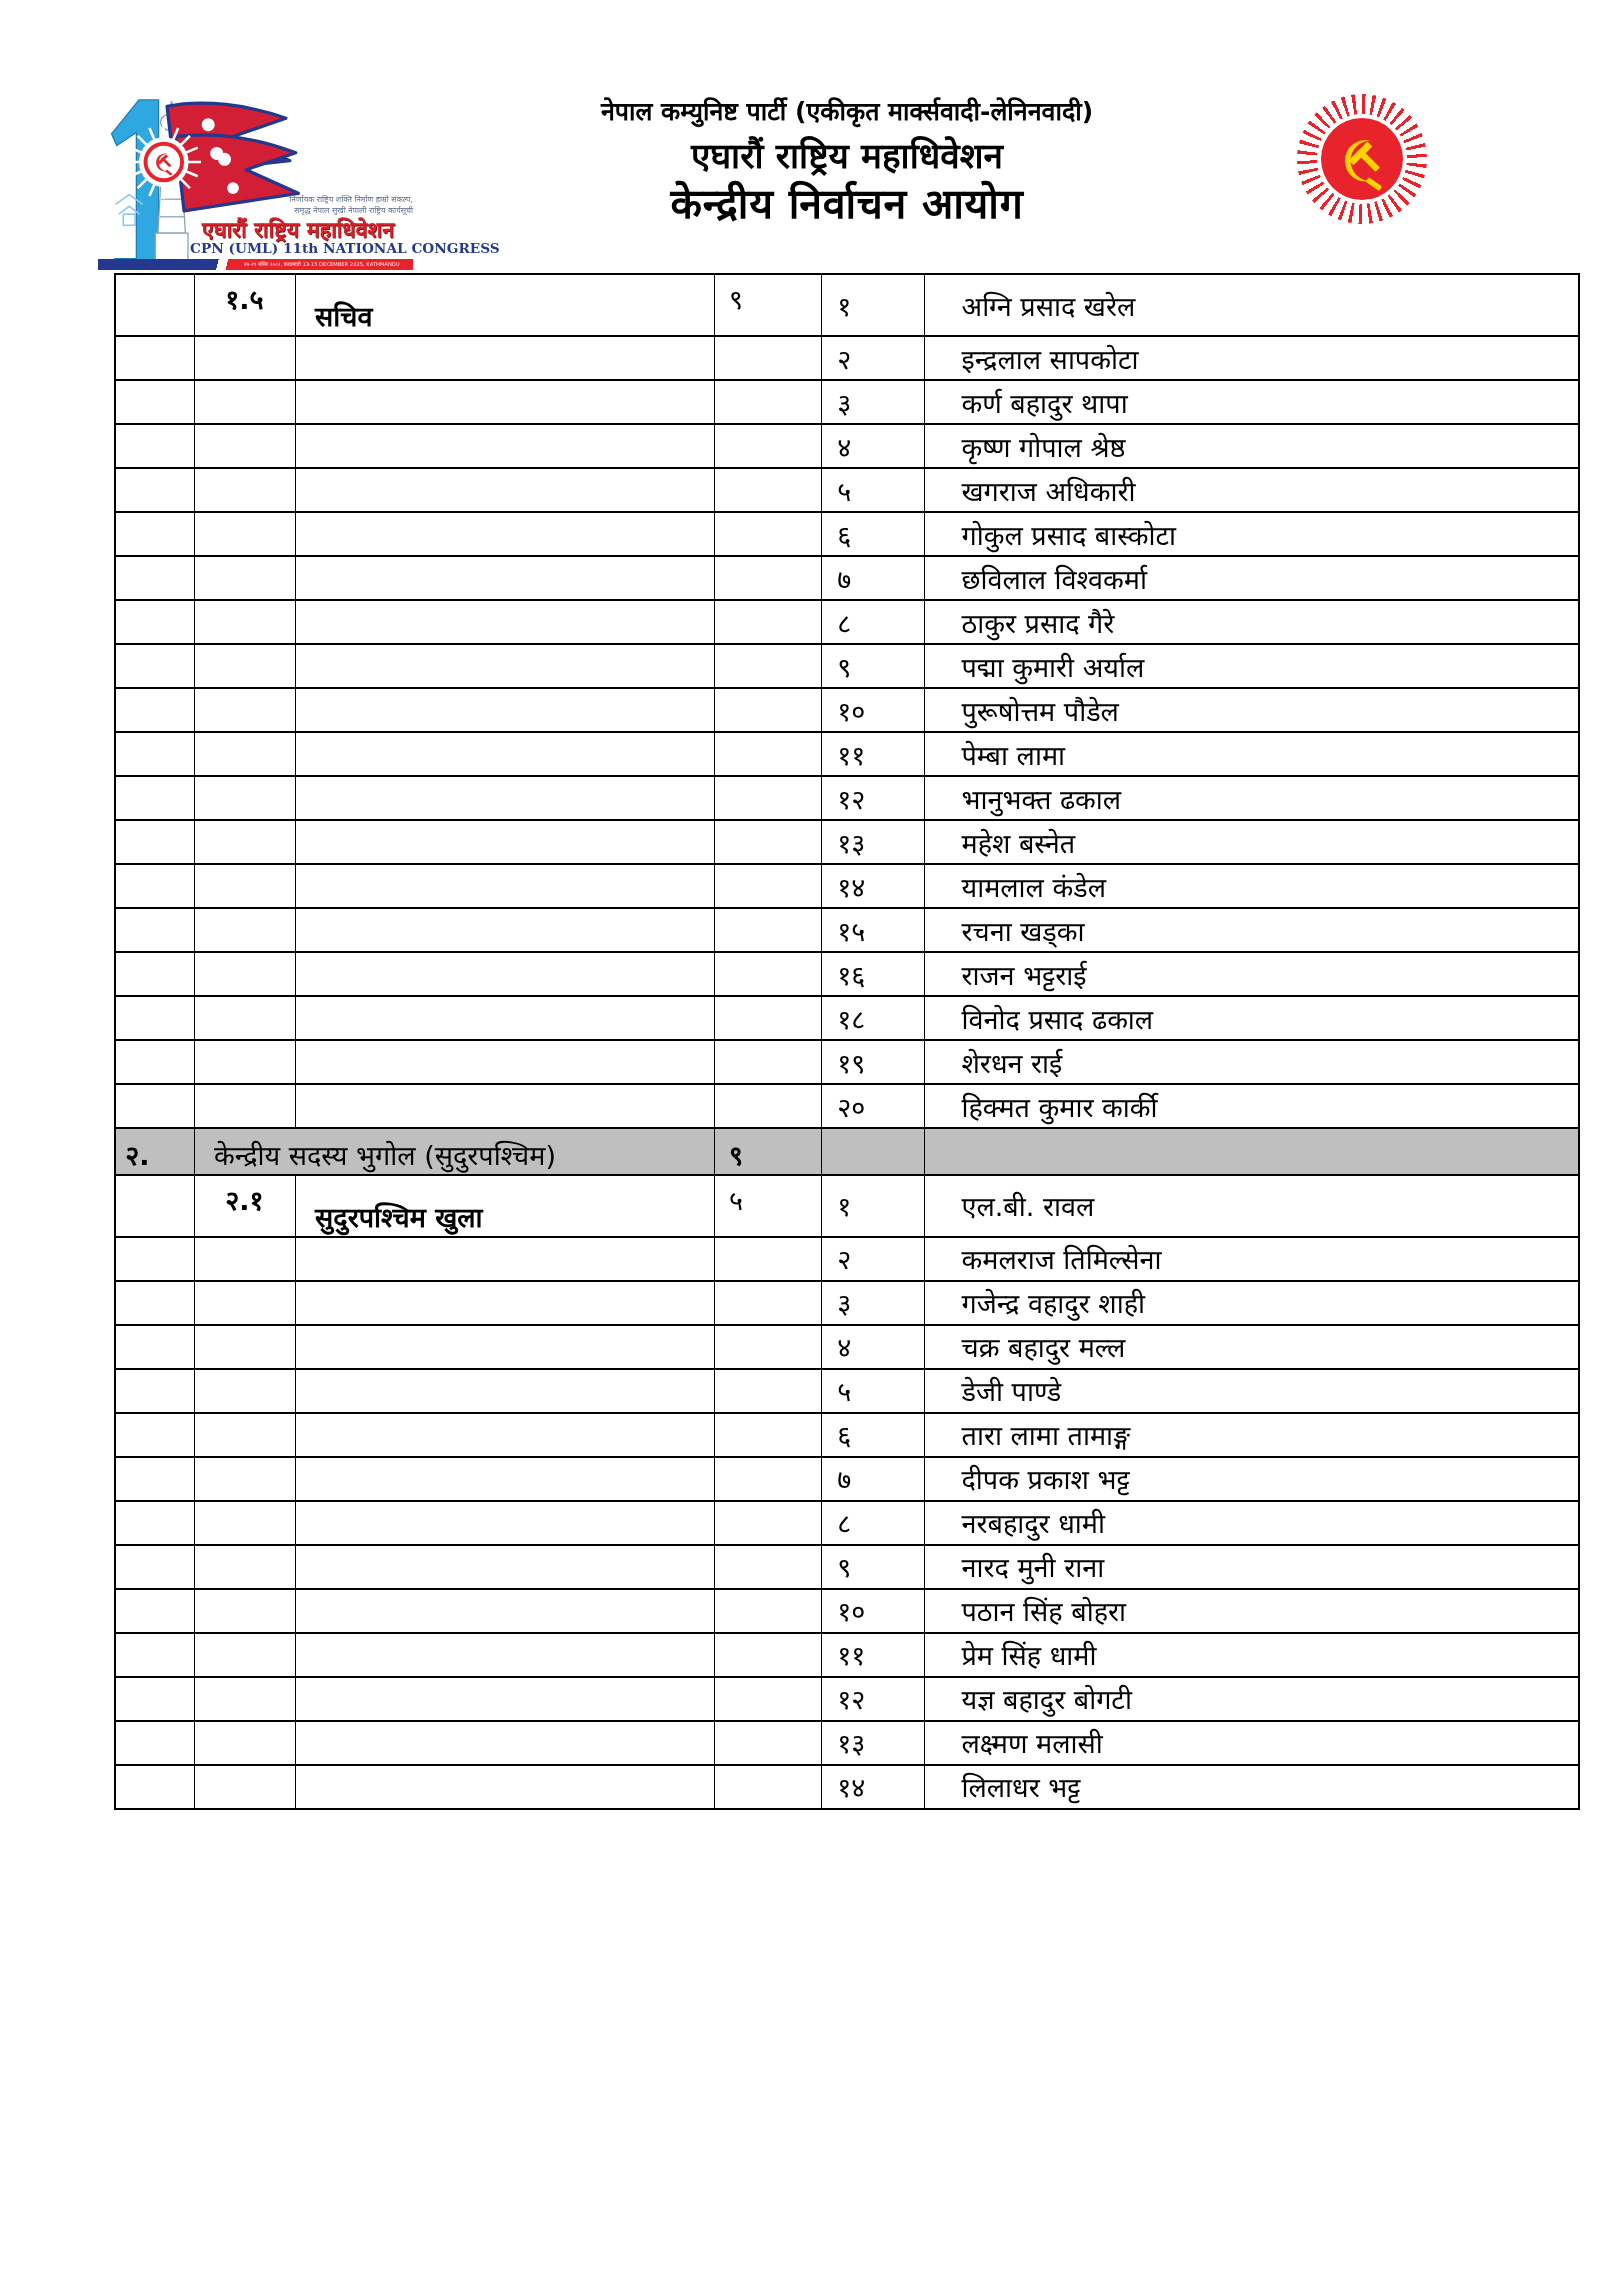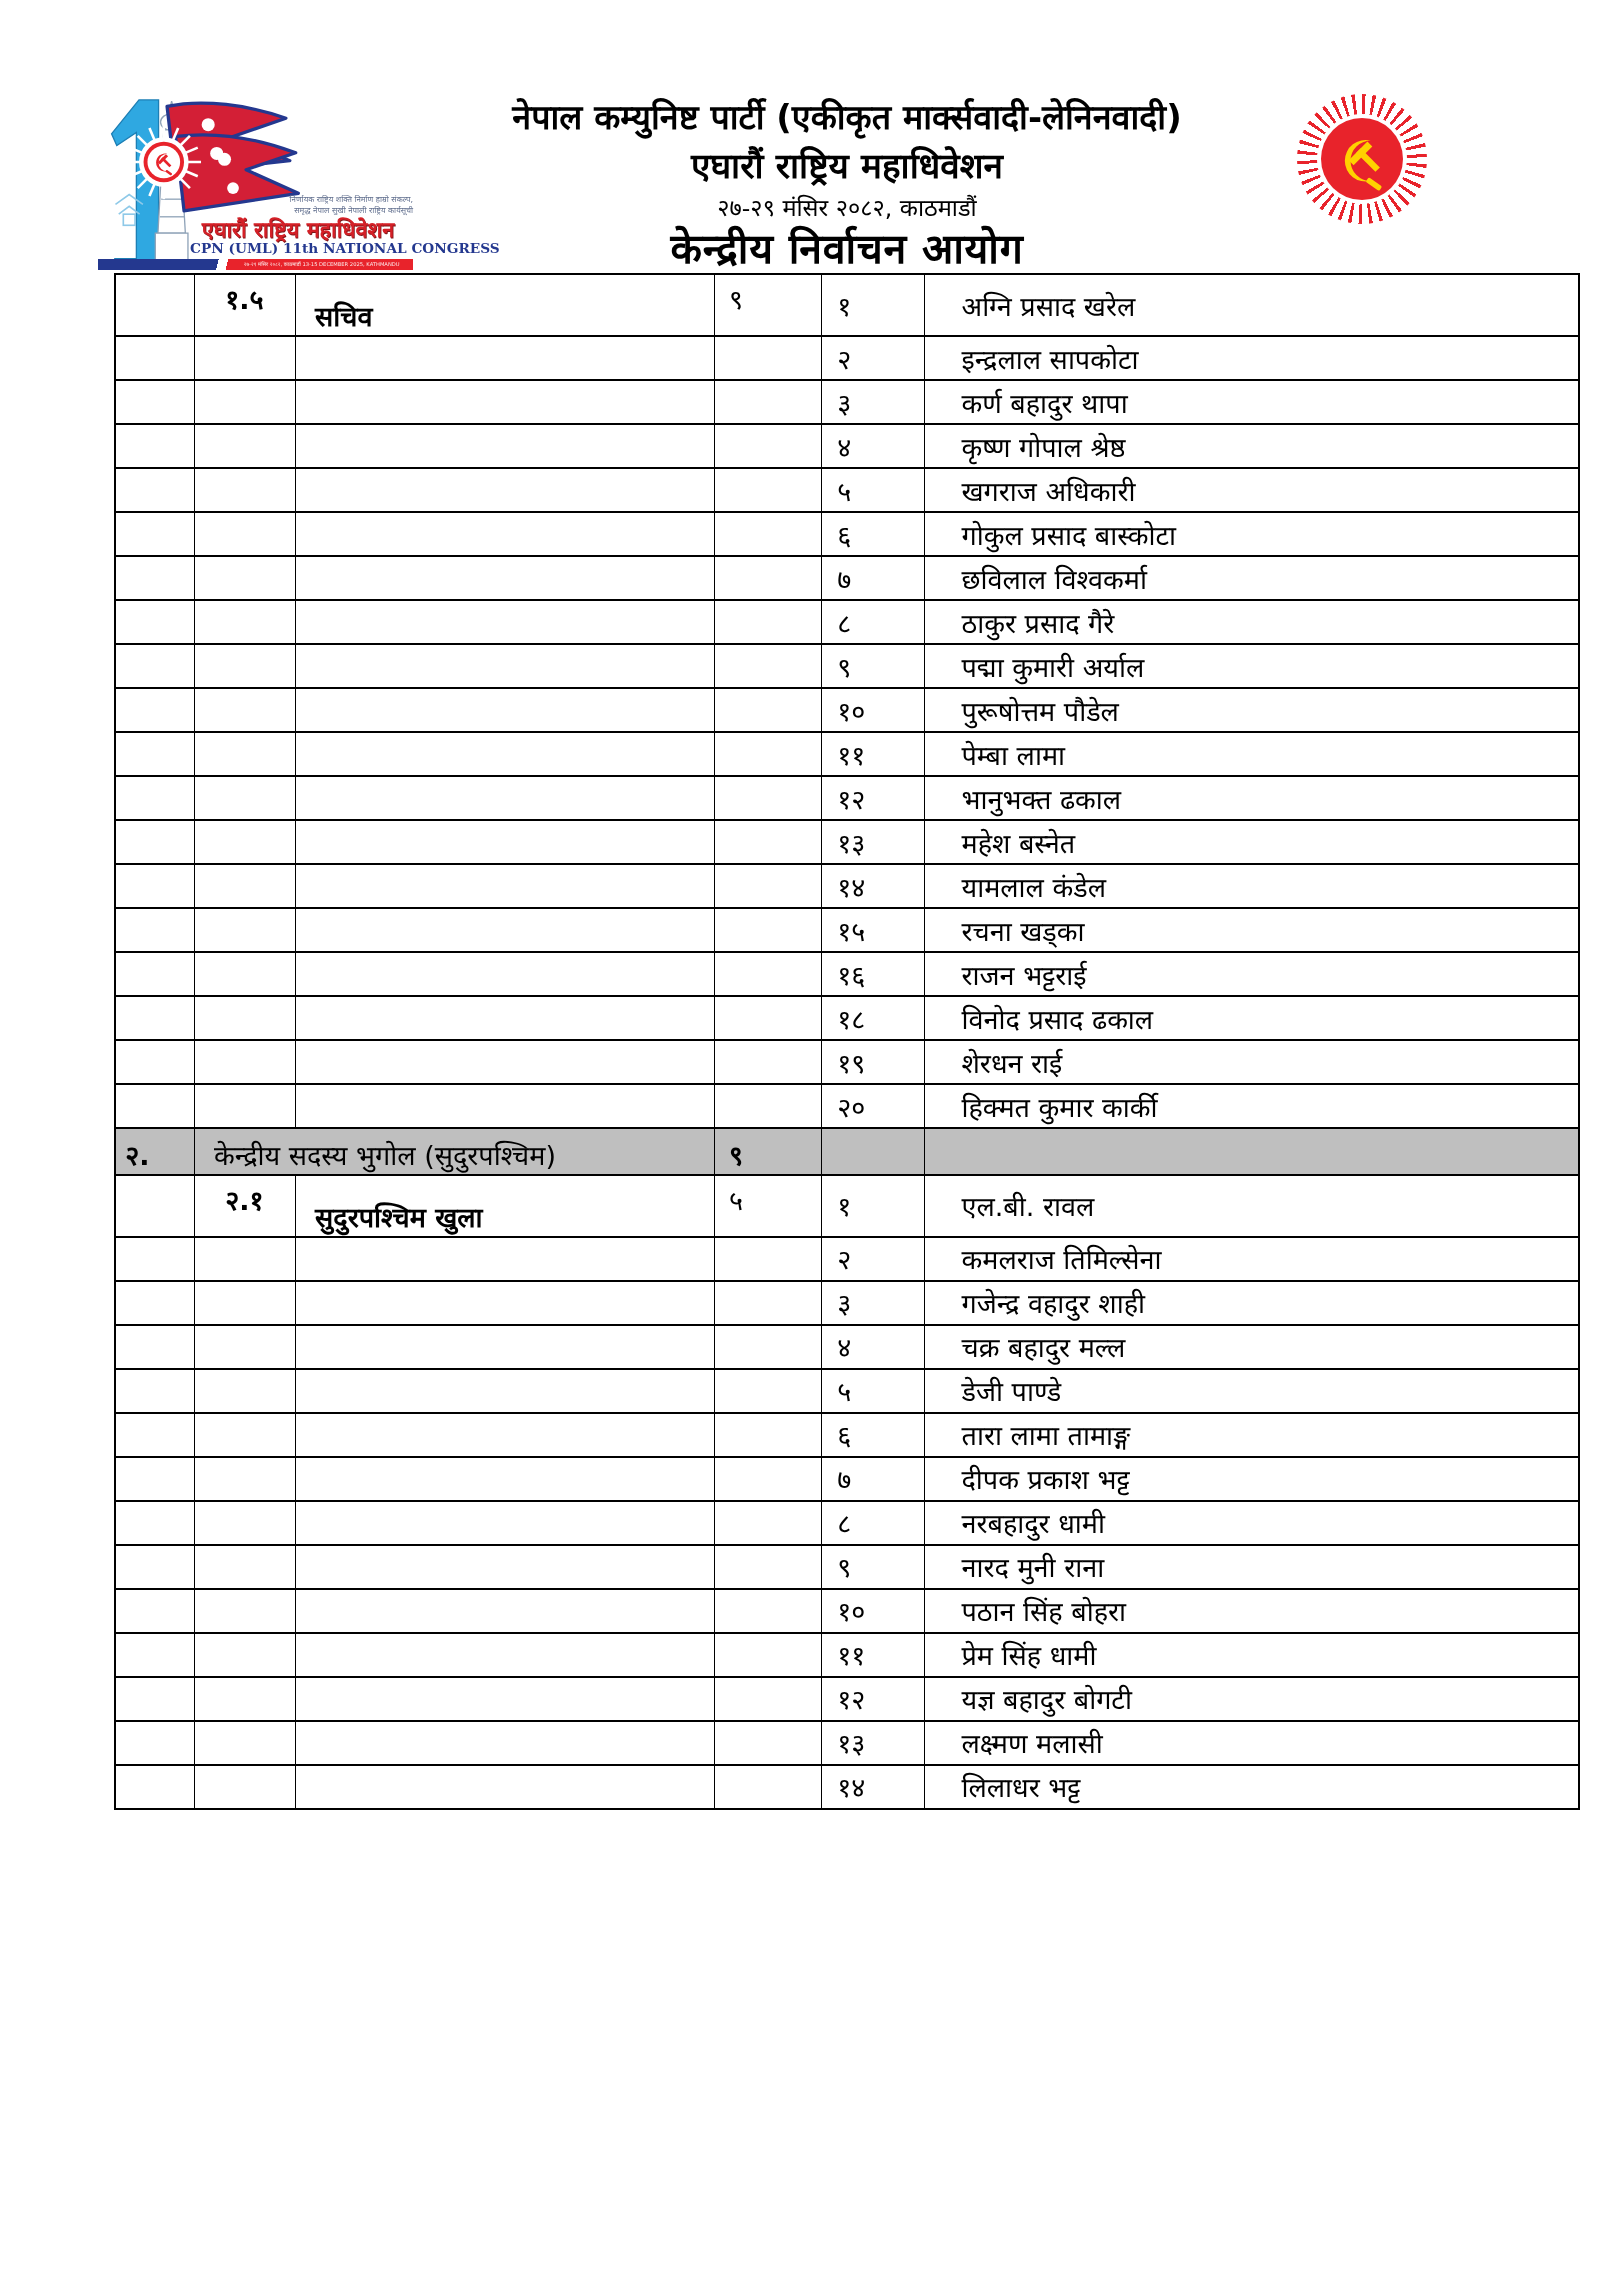--- a/index.html
+++ b/index.html
@@ -9,21 +9,21 @@
     background:#ffffff;
     font-family:"DejaVu Sans", sans-serif;
     color:#000;
     overflow:hidden;
   }
   
   .header-center{
     position:absolute;left:435px;top:98px;width:824px;
     text-align:center;line-height:1.12;
   }
-  .org-line{font-size:34px;font-weight:700;}
+  .org-line{font-size:25px;font-weight:700;}
   .congress-line{font-size:35px;font-weight:700;margin-top:10.5px;}
   .date-line{font-size:23.6px;font-weight:400;margin-top:9.2px;}
   .commission-line{font-size:41px;font-weight:900;margin-top:6px;letter-spacing:0.7px;}
 
   
   .logo{
     position:absolute;left:98px;top:96px;width:319px;height:175px;
   }
   .logo svg.art{position:absolute;left:0;top:0;}
   .logo .slogan{
@@ -159,21 +159,20 @@
     <div class="congress-np">एघारौं राष्ट्रिय महाधिवेशन</div>
     <div class="congress-en">CPN (UML) 11th NATIONAL CONGRESS</div>
     <div class="stripe">
       <span>२७-२९ मंसिर २०८२, काठमाडौं  13-15 DECEMBER 2025, KATHMANDU</span>
     </div>
   </div>
 
   <div class="header-center">
     <div class="org-line">नेपाल कम्युनिष्ट पार्टी (एकीकृत मार्क्सवादी-लेनिनवादी)</div>
     <div class="congress-line">एघारौं राष्ट्रिय महाधिवेशन</div>
-    <div class="date-line">२७-२९ मंसिर २०८२, काठमाडौं</div>
     <div class="commission-line">केन्द्रीय निर्वाचन आयोग</div>
   </div>
 
   <div class="emblem">
     <div class="rays"></div>
     <div class="core"></div>
     <div class="disc">
       <svg width="63" height="63" viewBox="0 0 100 100">
         <use href="#hs" fill="#ffd200"></use>
       </svg>

